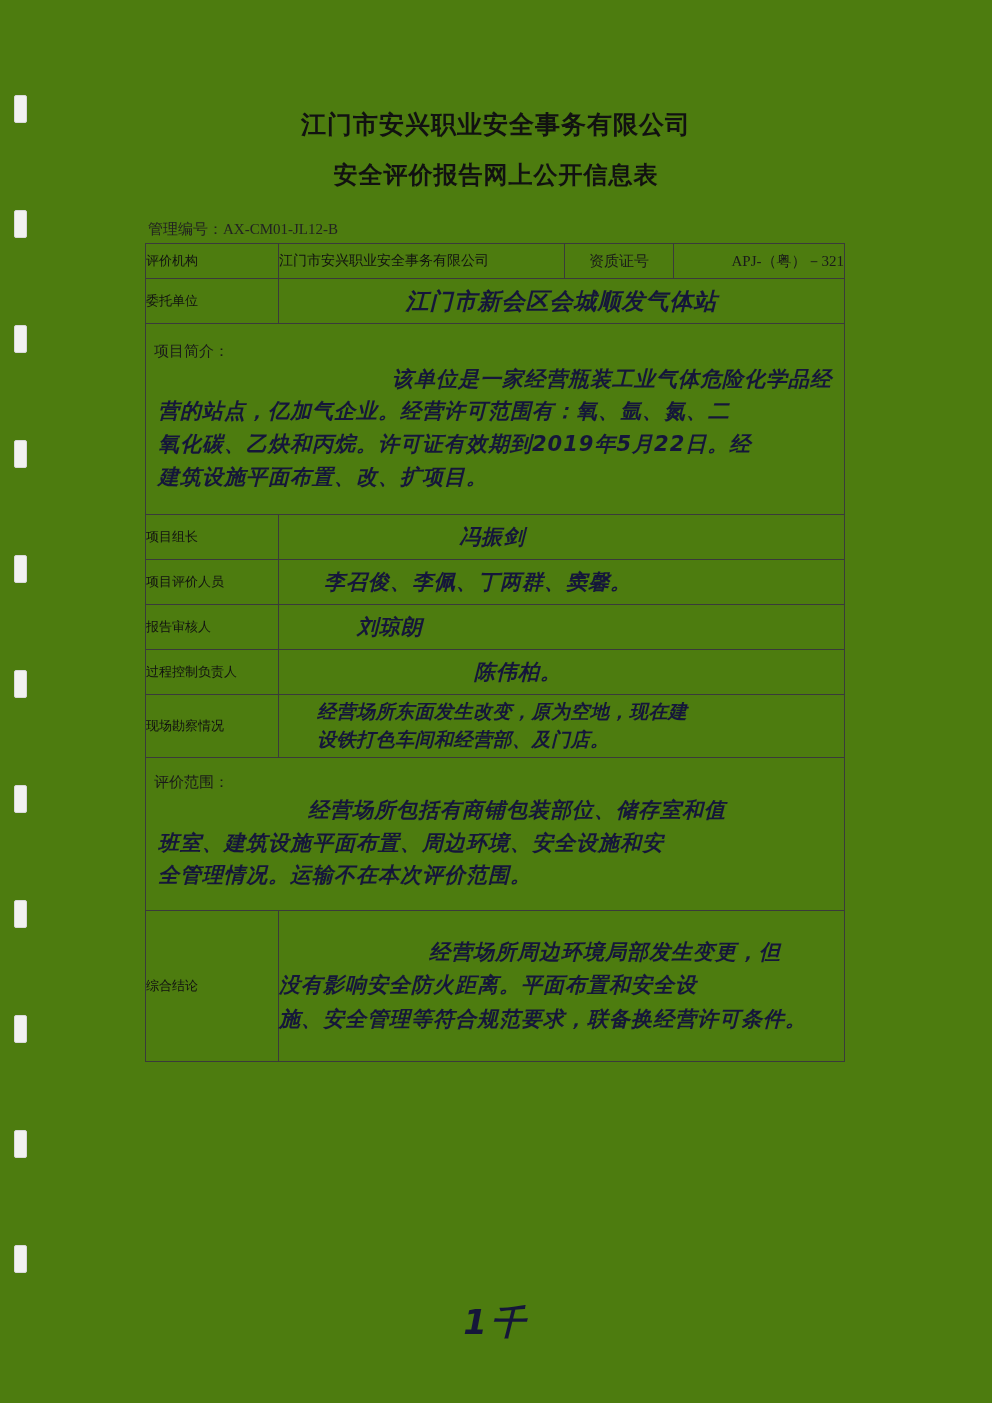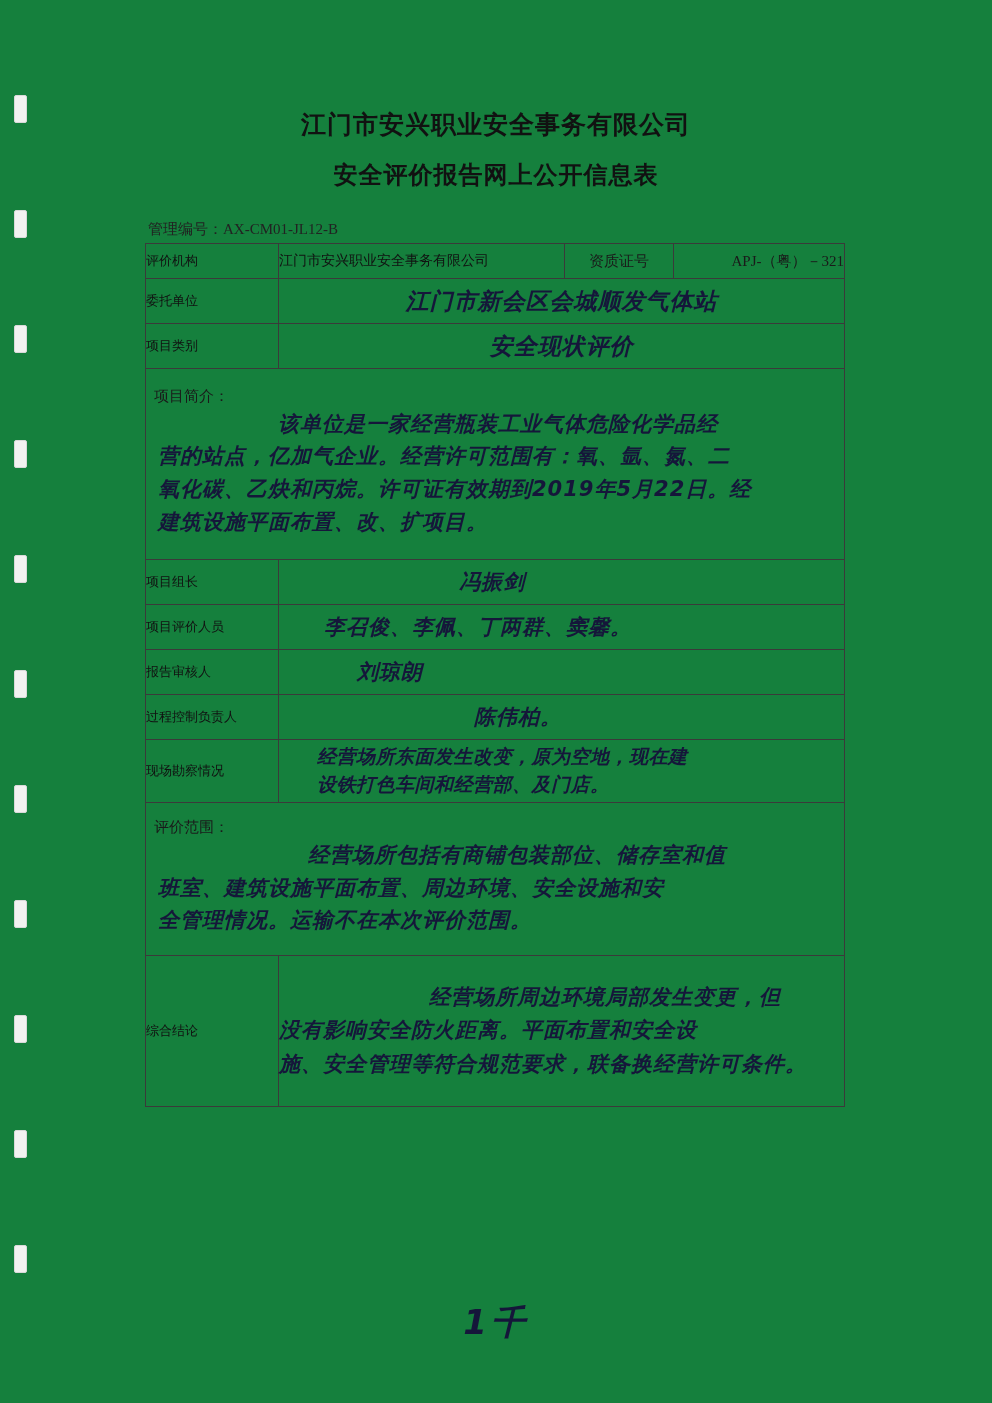--- a/index.html
+++ b/index.html
@@ -13,21 +13,21 @@
     position: relative;
     font-family: "Liberation Sans", sans-serif;
     color: #1a1a1a;
     overflow: hidden;
   }
 
   
   .page {
     position: absolute;
     inset: 0;
-    background: #15803d;
+    background: #4d7c0f;
     text-decoration: underline;
   }
 
   
   .punch {
     position: absolute;
     left: 14px;
     width: 11px;
     height: 26px;
     border: 1px solid #d9d9d9;
@@ -136,21 +136,21 @@
     font-size: 15px;
     padding: 5px 0 0 8px;
     display: block;
   }
   .intro-body {
     padding: 2px 12px 8px 12px;
   }
   .intro-body .hw-line {
     line-height: 1.55;
   }
-  .indent-2 { padding-left: 120px; }
+  .indent-2 { padding-left: 120px; text-align: right; }
   .indent-3 { padding-left: 150px; }
 
   .page-number {
     position: absolute;
     left: 0;
     right: 0;
     top: 1300px;
     text-align: center;
     font-family: "DejaVu Sans", sans-serif;
     font-style: italic;
@@ -193,24 +193,20 @@
       <td class="cell-narrow">资质证号</td>
       <td class="cell-code">APJ-（粤）－321</td>
     </tr>
 
 
     <tr class="row-md">
       <td class="lbl">委托单位</td>
       <td class="val val-center hand h-xl" colspan="3">江门市新会区会城顺发气体站</td>
     </tr>
 
-    <tr class="row-md">
-      <td class="lbl">项目类别</td>
-      <td class="val val-center hand h-xl" colspan="3">安全现状评价</td>
-    </tr>
 
     <tr>
       <td colspan="4" class="lbl-top" style="height:190px">
         <span class="intro-label">项目简介：</span>
         <div class="intro-body hand h-lg">
           <span class="hw-line indent-2">该单位是一家经营瓶装工业气体危险化学品经</span>
           <span class="hw-line">营的站点，亿加气企业。经营许可范围有：氧、氩、氮、二</span>
           <span class="hw-line">氧化碳、乙炔和丙烷。许可证有效期到2019年5月22日。经</span>
           <span class="hw-line">建筑设施平面布置、改、扩项目。</span>
         </div>

